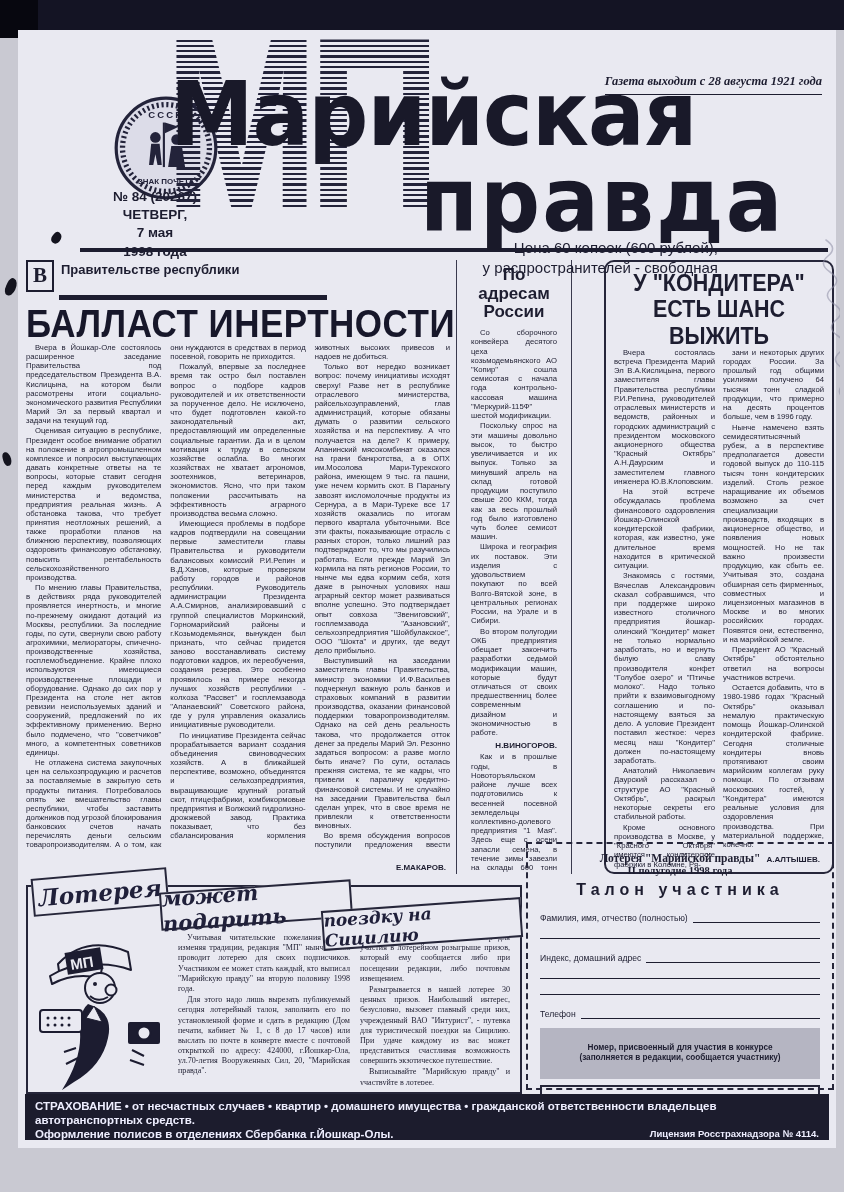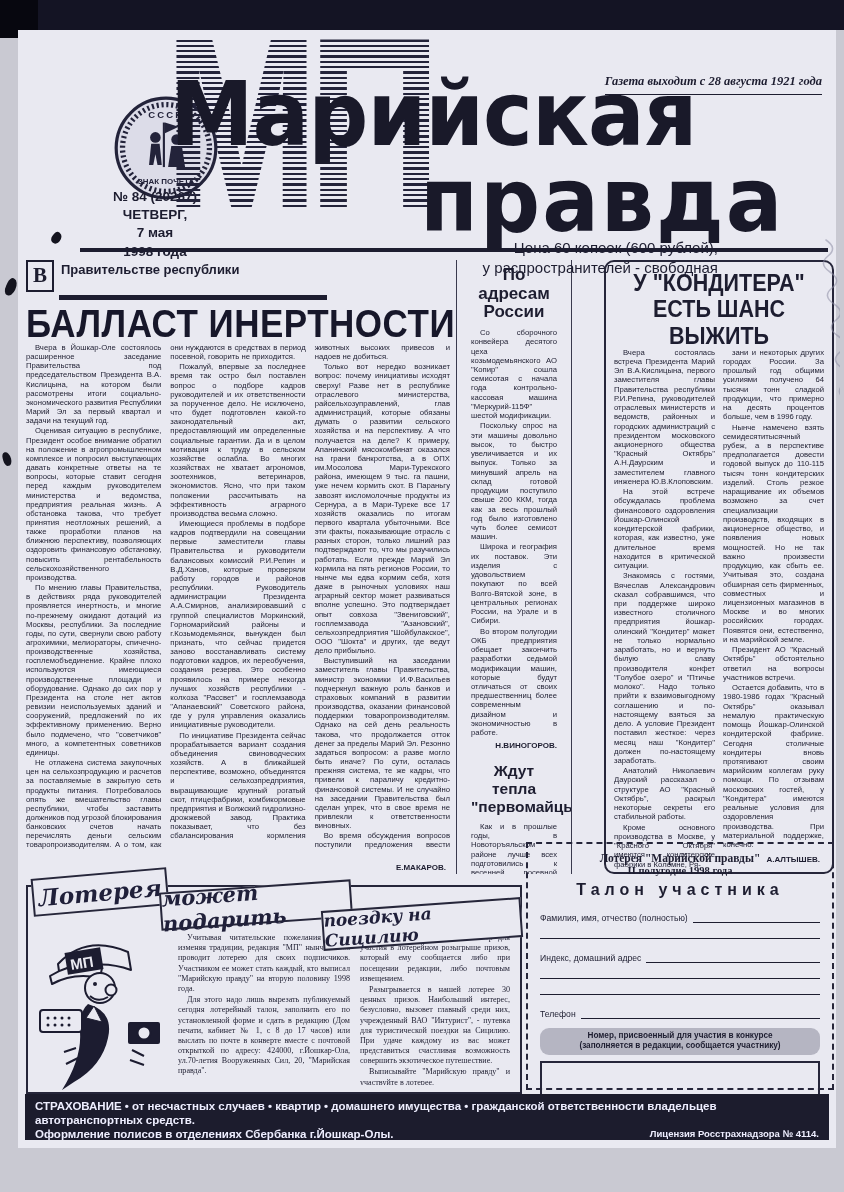--- a/index.html
+++ b/index.html
@@ -84,21 +84,21 @@
   
   .coupon{position:absolute;left:508px;top:812px;width:308px;height:248px;box-sizing:border-box;
           border:2.5px dashed #26263a;padding:8px 12px;}
   .c-t1{text-align:center;font:bold 11.5px "Liberation Serif",serif;}
   .c-t2{text-align:center;font:bold 10.5px "Liberation Serif",serif;margin-top:1px;}
   .c-t3{text-align:center;font:900 16px "Liberation Sans",sans-serif;letter-spacing:5px;margin:5px 0 8px;}
   .f-row{display:flex;align-items:flex-end;font-size:8.6px;font-weight:normal;margin-top:13px;}
   .f-line{flex:1;border-bottom:1.5px solid #1d1d30;margin-left:5px;height:10px;}
   .full-line{border-bottom:1.5px solid #1d1d30;height:15px;}
   .gray-note{margin-top:9px;background:#b5b5c2;text-align:center;font-size:8.2px;font-weight:bold;
-             line-height:1.25;padding:3px 4px;border-radius:9px;}
+             line-height:1.25;padding:15px 4px;}
   .empty-box{margin-top:6px;border:2px solid #26263a;height:46px;}
 
   
   .insurance{position:absolute;left:7px;top:1064px;width:804px;height:46px;background:#1c1c2d;
              color:#eef;box-sizing:border-box;padding:5px 10px 3px;}
   .ins1{font-size:11.5px;font-weight:bold;line-height:1.25;}
   .ins-row{display:flex;justify-content:space-between;}
   .ins2{font-size:11.5px;font-weight:bold;}
   .lic{font-size:9.5px;font-weight:bold;}
 </style>
@@ -174,24 +174,20 @@
       <span>По адресам</span><br>
       <span>России</span>
     </h2>
     <div class="body-txt">
         <p>Со сборочного конвейера десятого цеха козьмодемьянского АО "Копир" сошла семисотая с начала года контрольно-кассовая машина "Меркурий-115Ф" шестой модификации.</p>
         <p>Поскольку спрос на эти машины довольно высок, то быстро увеличивается и их выпуск. Только за минувший апрель на склад готовой продукции поступило свыше 200 ККМ, тогда как за весь прошлый год было изготовлено чуть более семисот машин.</p>
         <p>Широка и география их поставок. Эти изделия с удовольствием покупают по всей Волго-Вятской зоне, в центральных регионах России, на Урале и в Сибири.</p>
         <p>Во втором полугодии ОКБ предприятия обещает закончить разработки седьмой модификации машин, которые будут отличаться от своих предшественниц более современным дизайном и экономичностью в работе.</p>
       </div>
     <div class="sig">Н.ВИНОГОРОВ.</div>
-    <h3>
-      <span>Ждут тепла</span><br>
-      <span>"первомайцы"</span>
-    </h3>
     <div class="body-txt">
         <p>Как и в прошлые годы, в Новоторъяльском районе лучше всех подготовились к весенней посевной земледельцы коллективно-долевого предприятия "1 Мая". Здесь еще с осени запасли семена, в течение зимы завезли на склады 600 тонн минеральных удобрений, поставили на линейку готовности почти весь машинно-тракторный парк. При этом затраты на ремонтные работы снизились: в мастерских создали свой участок обкатки дизельных двигателей.</p>
         <p>По словам руководителя сельхозпредприятия С.А.Медведева, здешние механизаторы заждались теплых погожих дней, им не терпится выехать в поле.</p>
       </div>
     <div class="sig">Н.ВИНОГОРОВ.</div>
   </section>
 
   <section class="konditer">
     <h1>
       <span>У "КОНДИТЕРА"</span><br>

